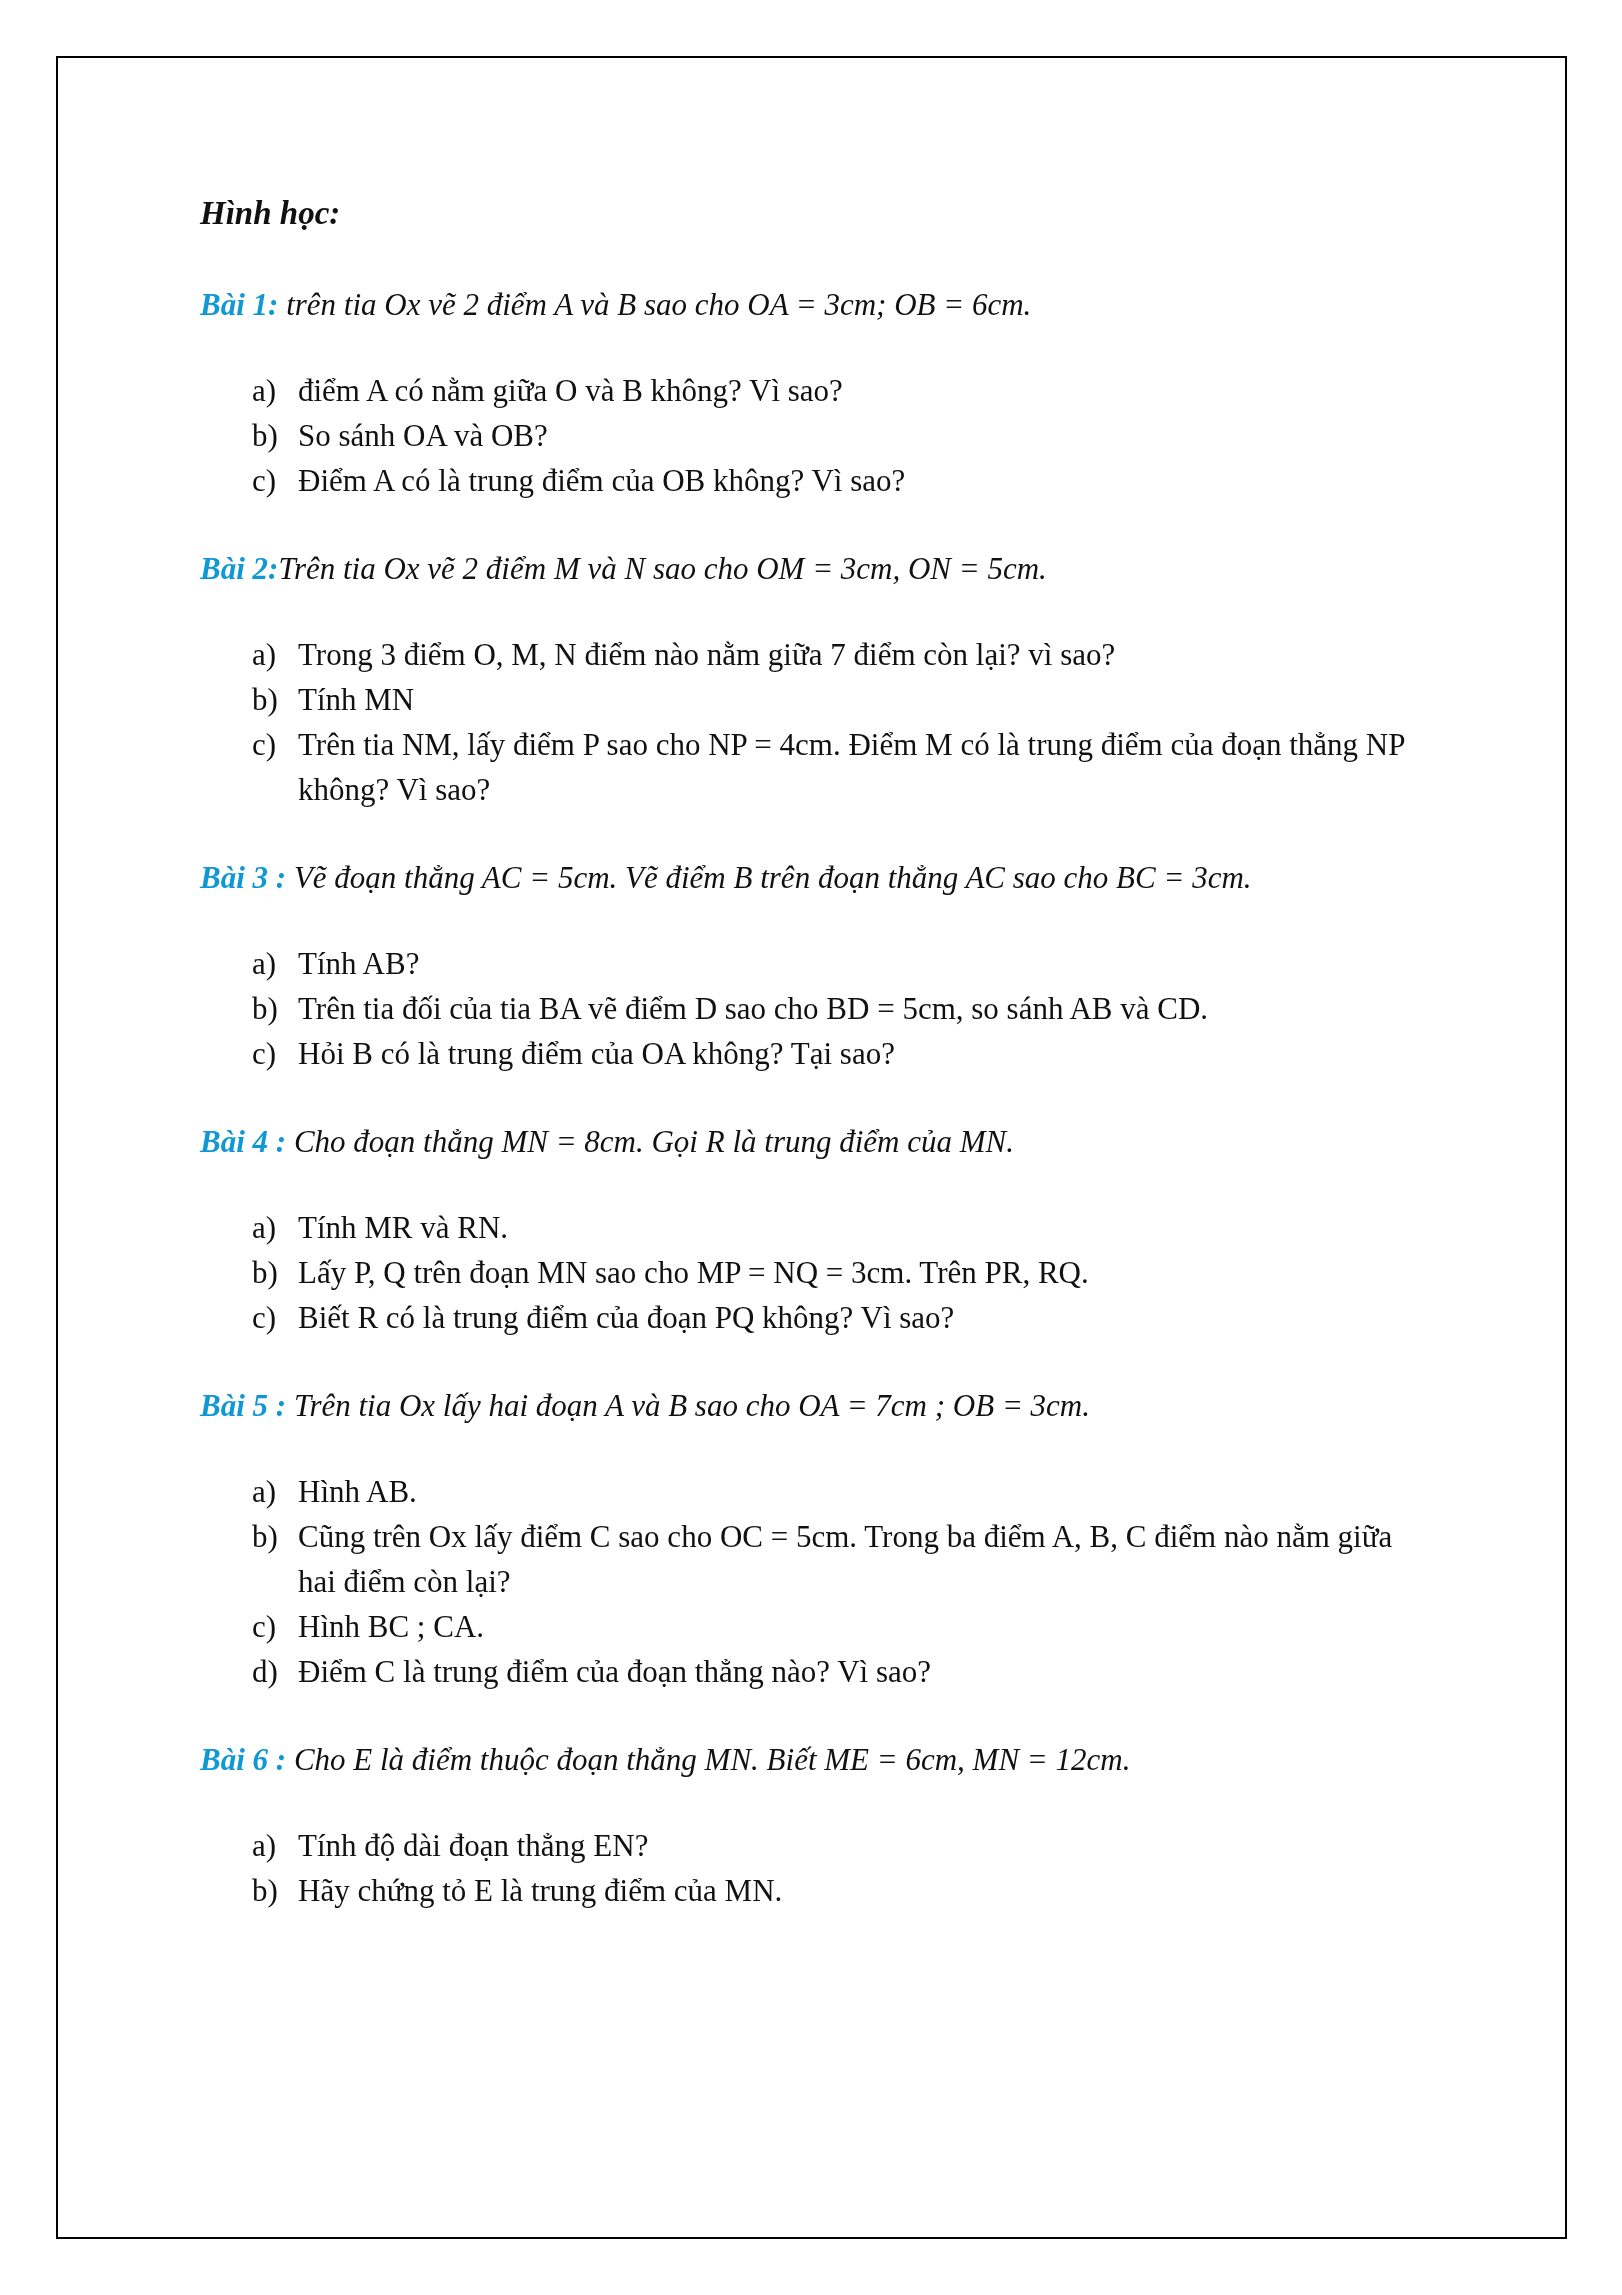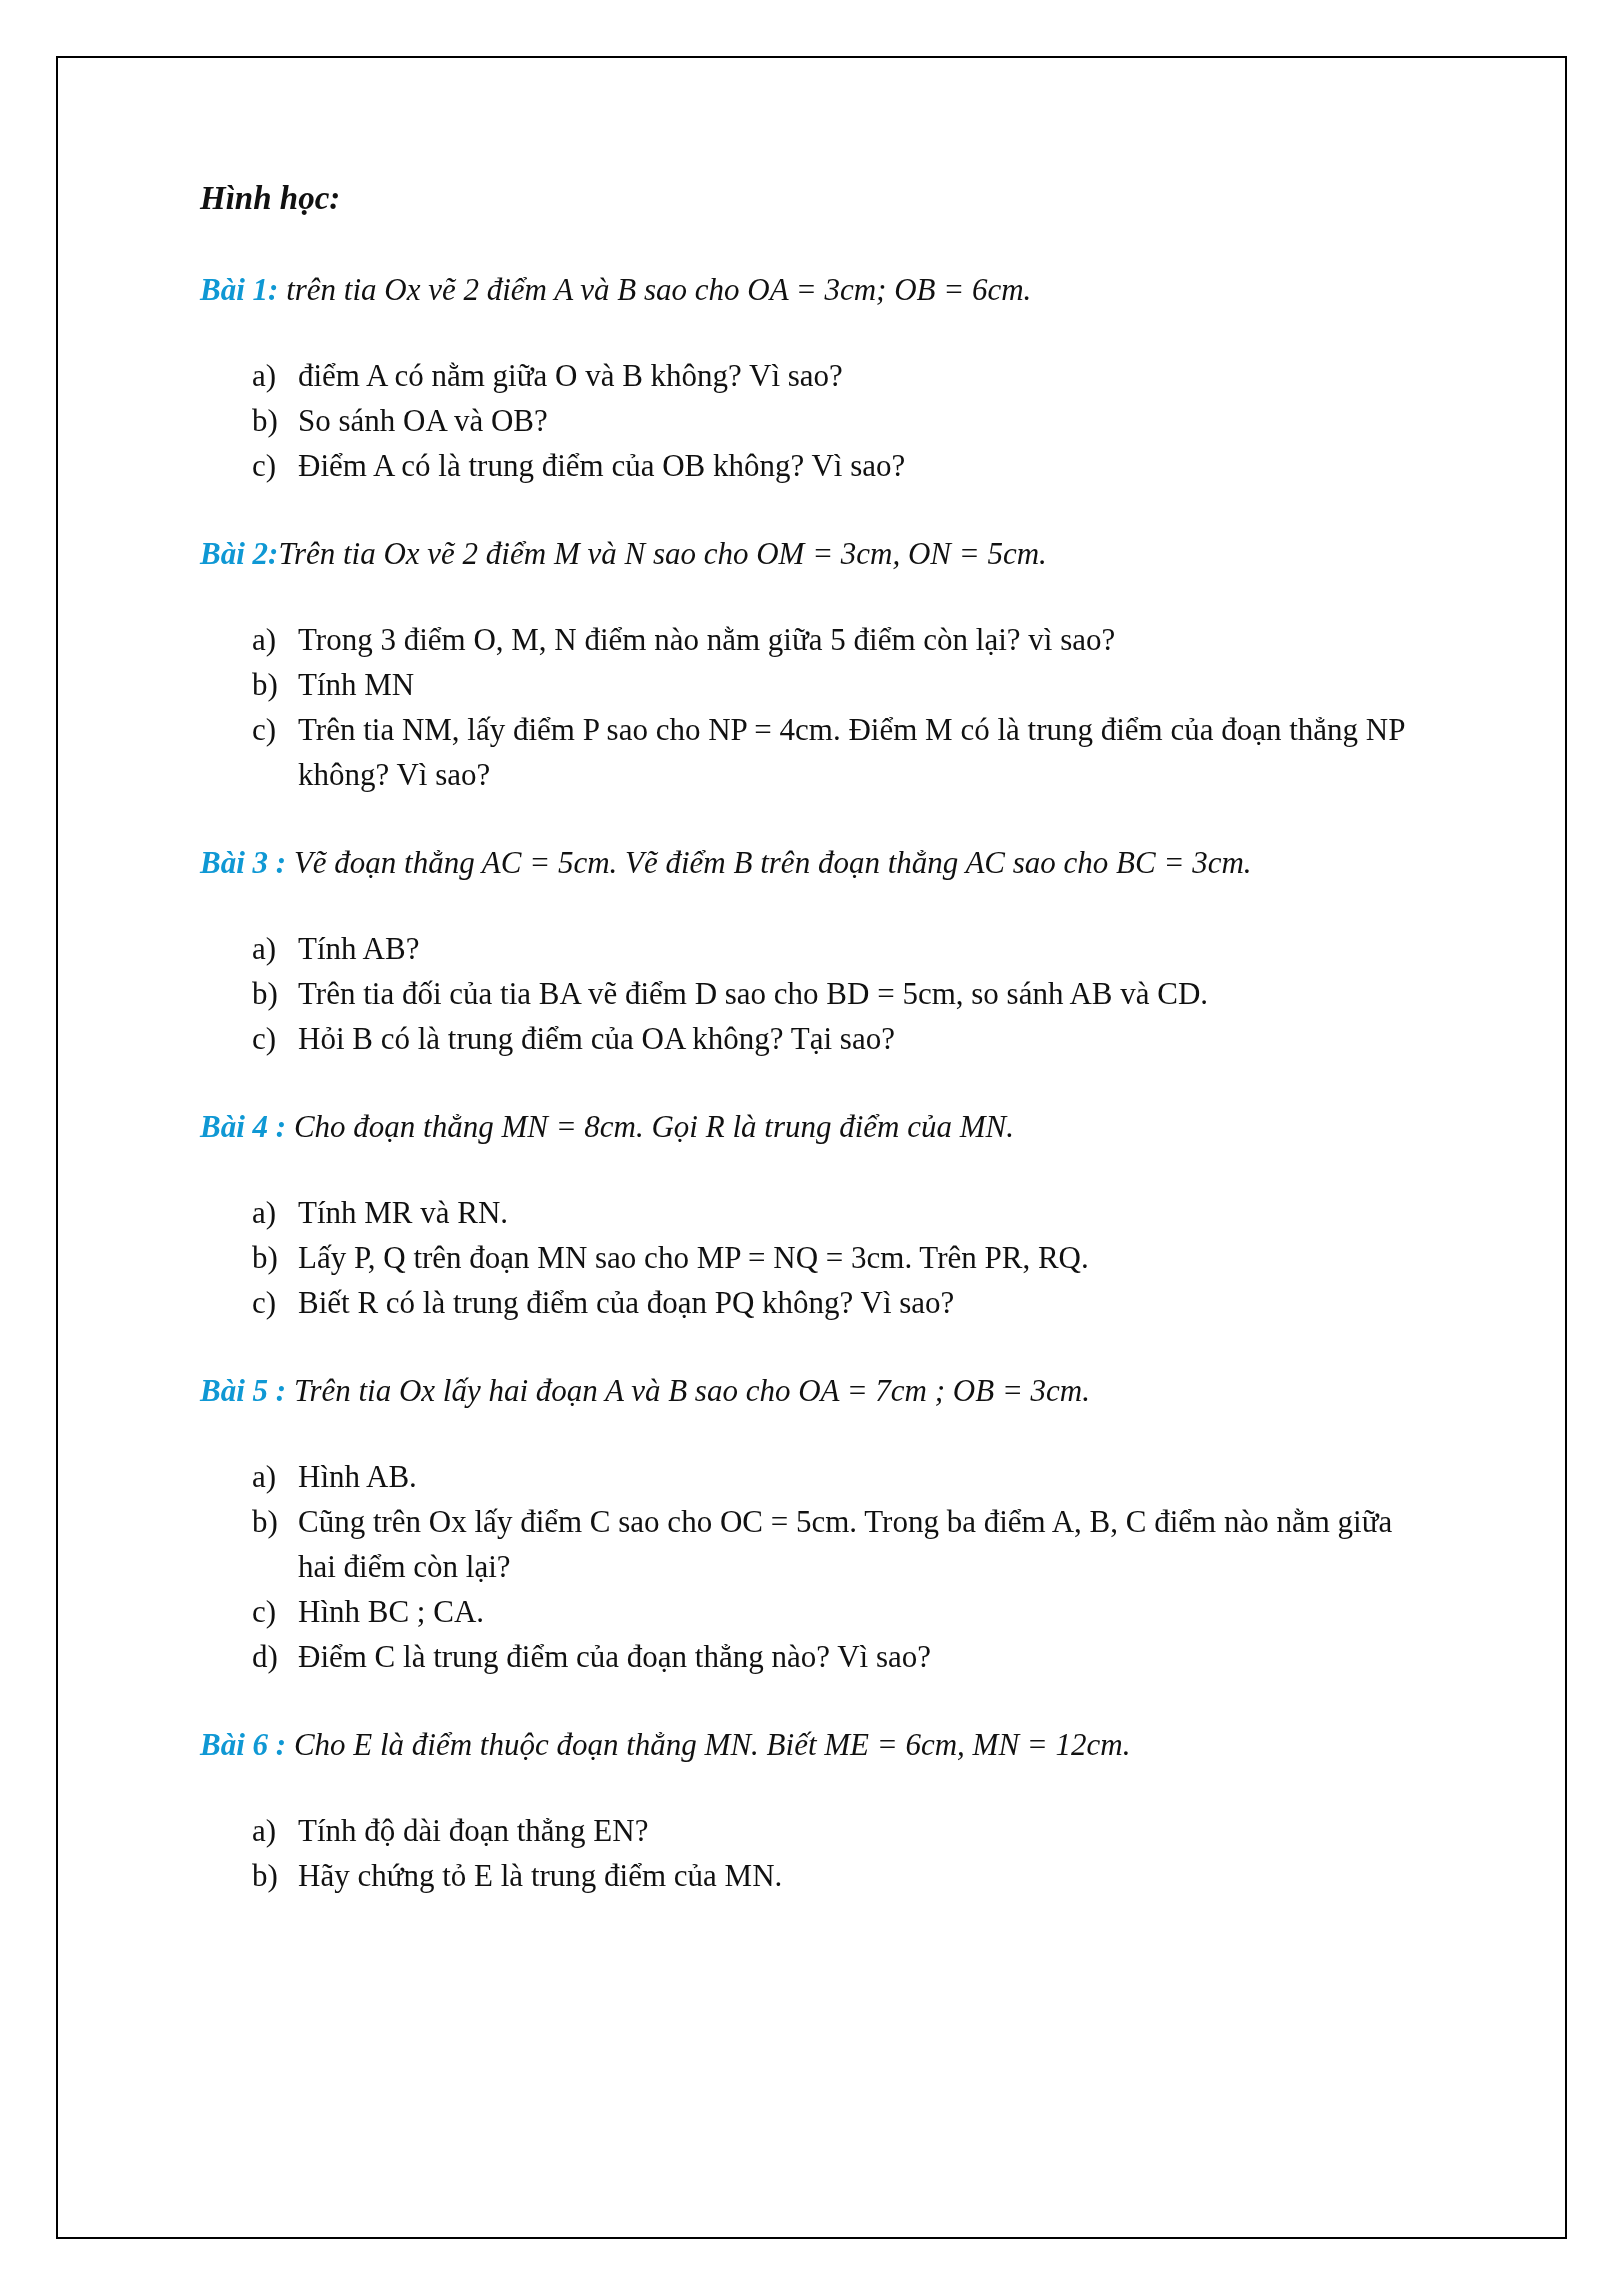--- a/index.html
+++ b/index.html
@@ -17,21 +17,21 @@
     color:var(--text);
   }
   .frame{
     position:absolute;
     left:56px; top:56px; right:56px; bottom:56px;
     border:2.6px solid var(--border);
   }
   .content{
     position:absolute;
     left:200px;
-    top:176px;
+    top:191px;
     width:1230px;
     font-size:31px;
     line-height:45px;
   }
   .doc-heading{
     font-weight:700;
     font-style:italic;
     font-size:33px;
     line-height:45px;
     margin:0 0 46px 0;
@@ -72,21 +72,21 @@
     <div class="items">
       <div class="item"><span class="marker">a)</span><span class="item-text">điểm A có nằm giữa O và B không? Vì sao?</span></div>
       <div class="item"><span class="marker">b)</span><span class="item-text">So sánh OA và OB?</span></div>
       <div class="item"><span class="marker">c)</span><span class="item-text">Điểm A có là trung điểm của OB không? Vì sao?</span></div>
     </div>
   </div>
 
   <div class="exercise">
     <p class="ex-head"><span class="ex-label">Bài 2:</span><span class="ex-intro">Trên tia Ox vẽ 2 điểm M và N sao cho OM = 3cm, ON = 5cm.</span></p>
     <div class="items">
-      <div class="item"><span class="marker">a)</span><span class="item-text">Trong 3 điểm O, M, N điểm nào nằm giữa 5 điểm còn lại? vì sao?</span></div>
+      <div class="item"><span class="marker">a)</span><span class="item-text">Trong 3 điểm O, M, N điểm nào nằm giữa 7 điểm còn lại? vì sao?</span></div>
       <div class="item"><span class="marker">b)</span><span class="item-text">Tính MN</span></div>
       <div class="item"><span class="marker">c)</span><span class="item-text">Trên tia NM, lấy điểm P sao cho NP = 4cm. Điểm M có là trung điểm của đoạn thẳng NP không? Vì sao?</span></div>
     </div>
   </div>
 
   <div class="exercise">
     <p class="ex-head"><span class="ex-label">Bài 3 :</span><span class="ex-intro"> Vẽ đoạn thẳng AC = 5cm. Vẽ điểm B trên đoạn thẳng AC sao cho BC = 3cm.</span></p>
     <div class="items">
       <div class="item"><span class="marker">a)</span><span class="item-text">Tính AB?</span></div>
       <div class="item"><span class="marker">b)</span><span class="item-text">Trên tia đối của tia BA vẽ điểm D sao cho BD = 5cm, so sánh AB và CD.</span></div>

